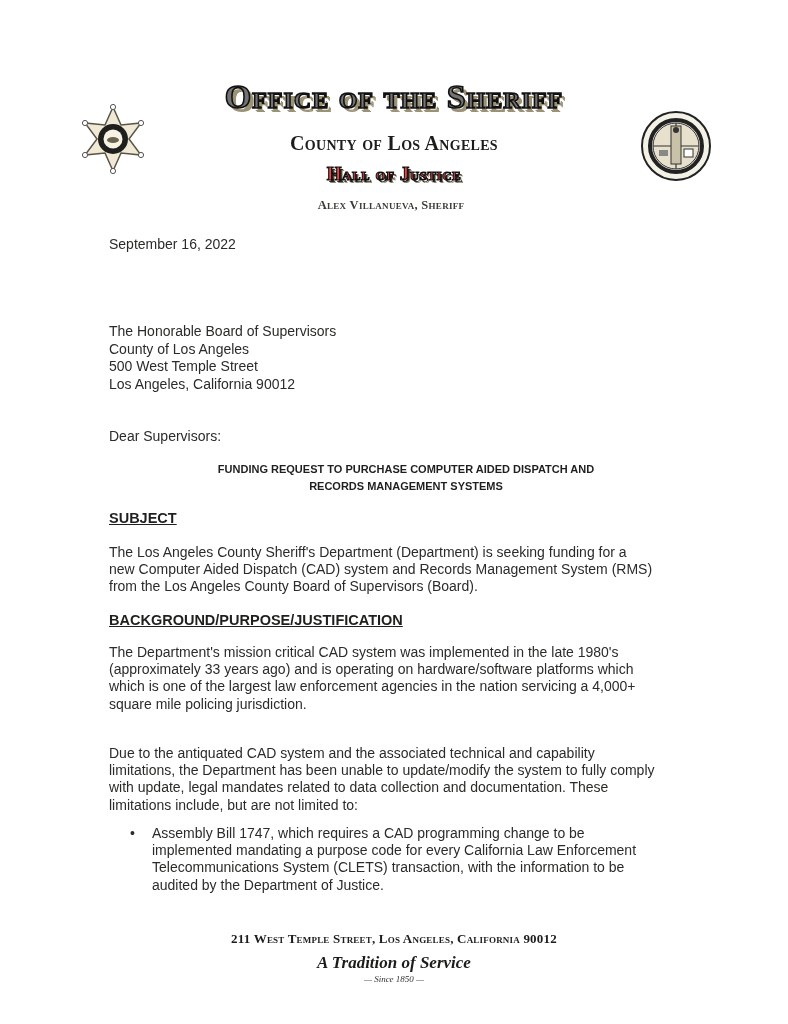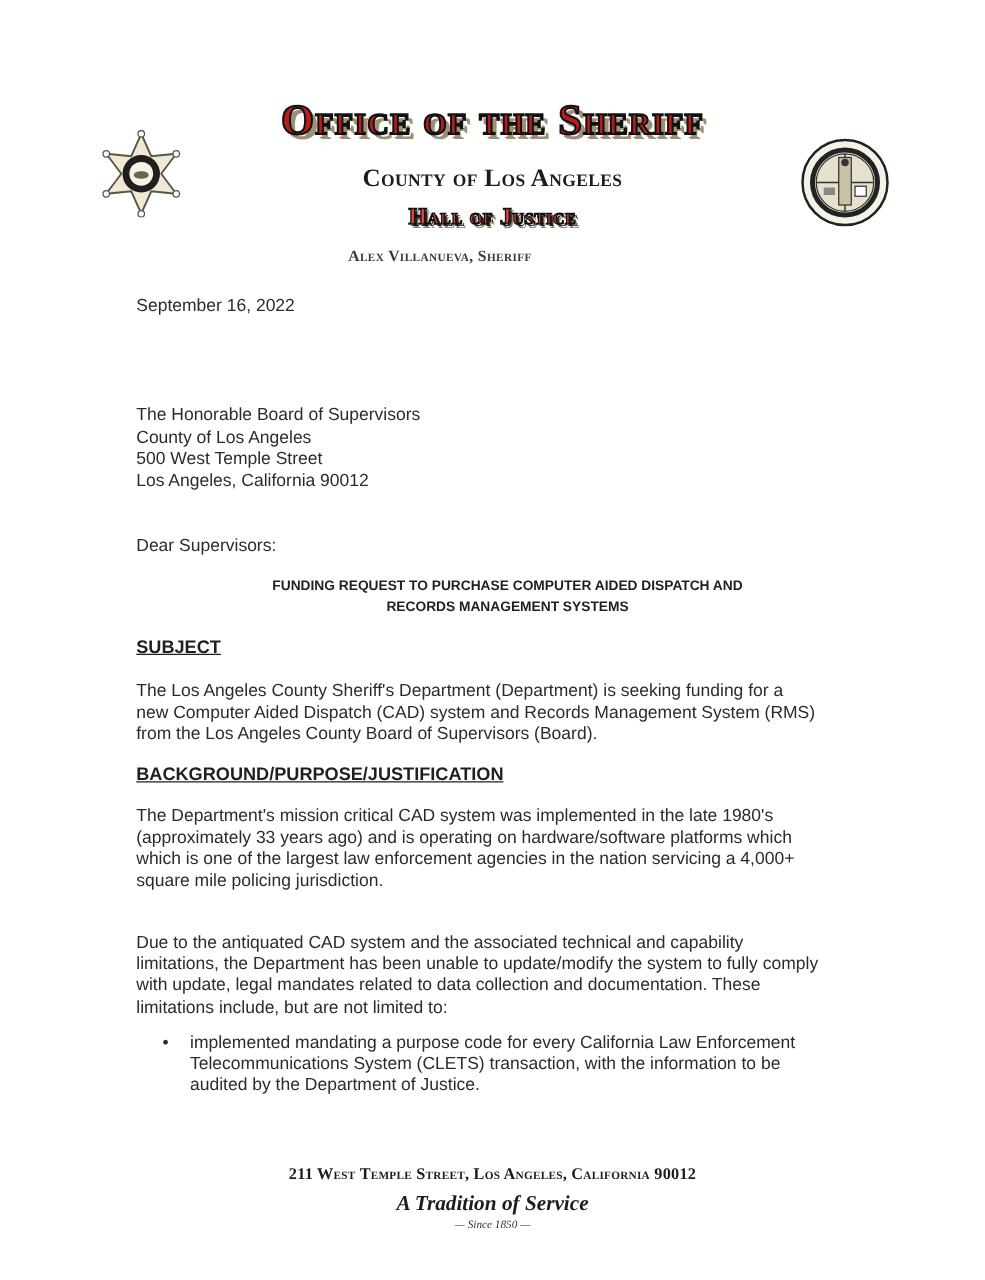--- a/index.html
+++ b/index.html
@@ -5,39 +5,39 @@
   html, body { margin: 0; padding: 0; }
   body {
     width: 788px; height: 1024px; background: #ffffff; position: relative; overflow: hidden;
     font-family: "Liberation Sans", sans-serif; color: #2a2a28;
   }
   .abs { position: absolute; }
   
   .title-main {
     left: 0; width: 788px; top: 78px; text-align: center;
     font-family: "Liberation Serif", serif; font-weight: bold; font-size: 34px; letter-spacing: 1px;
-    color: #b91c1c; -webkit-text-stroke: 1.6px #111;
+    color: #737373; -webkit-text-stroke: 1.6px #111;
     text-shadow: 3px 3px 0 #9b9276, 4px 4px 0 #9b9276;
     font-variant: small-caps;
   }
   .title-county {
     left: 0; width: 788px; top: 132px; text-align: center;
     font-family: "Liberation Serif", serif; font-weight: bold; font-size: 20px;
     font-variant: small-caps; color: #1c1c1a; letter-spacing: 0.3px;
   }
   .title-hall {
     left: 0; width: 788px; top: 163px; text-align: center;
     font-family: "Liberation Serif", serif; font-weight: bold; font-size: 19px;
     font-variant: small-caps; color: #ef4444; -webkit-text-stroke: 1.1px #111;
     text-shadow: 2px 2px 0 #222, 3px 3px 0 #8e866c; letter-spacing: 0.5px;
   }
   .title-sheriff {
     left: 0; width: 704px; top: 198px; text-align: center;
     font-family: "Liberation Serif", serif; font-weight: bold; font-size: 12.5px;
-    font-variant: small-caps; color: #3a3a36; letter-spacing: 0.3px;
+    font-variant: small-caps; color: #3a3a36; letter-spacing: 0.3px; padding-left: 39px;
   }
   .badge { left: 78px; top: 104px; width: 70px; height: 70px; }
   .seal { left: 640px; top: 110px; width: 72px; height: 72px; }
 
   
   .t { font-size: 14px; line-height: 17px; color: #2b2b29; }
   .date { left: 109px; top: 236px; }
   .addr { left: 109px; top: 323px; }
   .addr div { height: 17.5px; }
   .salut { left: 109px; top: 428px; }
@@ -145,20 +145,21 @@
 <div class="abs t p3 lines">
   <div>Due to the antiquated CAD system and the associated technical and capability</div>
   <div>limitations, the Department has been unable to update/modify the system to fully comply</div>
   <div>with update, legal mandates related to data collection and documentation.  These</div>
   <div>limitations include, but are not limited to:</div>
 </div>
 
 <div class="abs t bullet">
   <span class="dot">•</span>
   <div class="txt lines">
+    <div>Assembly Bill 1747, which requires a CAD programming change to be</div>
     <div>implemented mandating a purpose code for every California Law Enforcement</div>
     <div>Telecommunications System (CLETS) transaction, with the information to be</div>
     <div>audited by the Department of Justice.</div>
   </div>
 </div>
 
 <div class="abs footer-addr">211 West Temple Street, Los Angeles, California 90012</div>
 <div class="abs footer-motto">A Tradition of Service</div>
 <div class="abs footer-since">— Since 1850 —</div>
 

